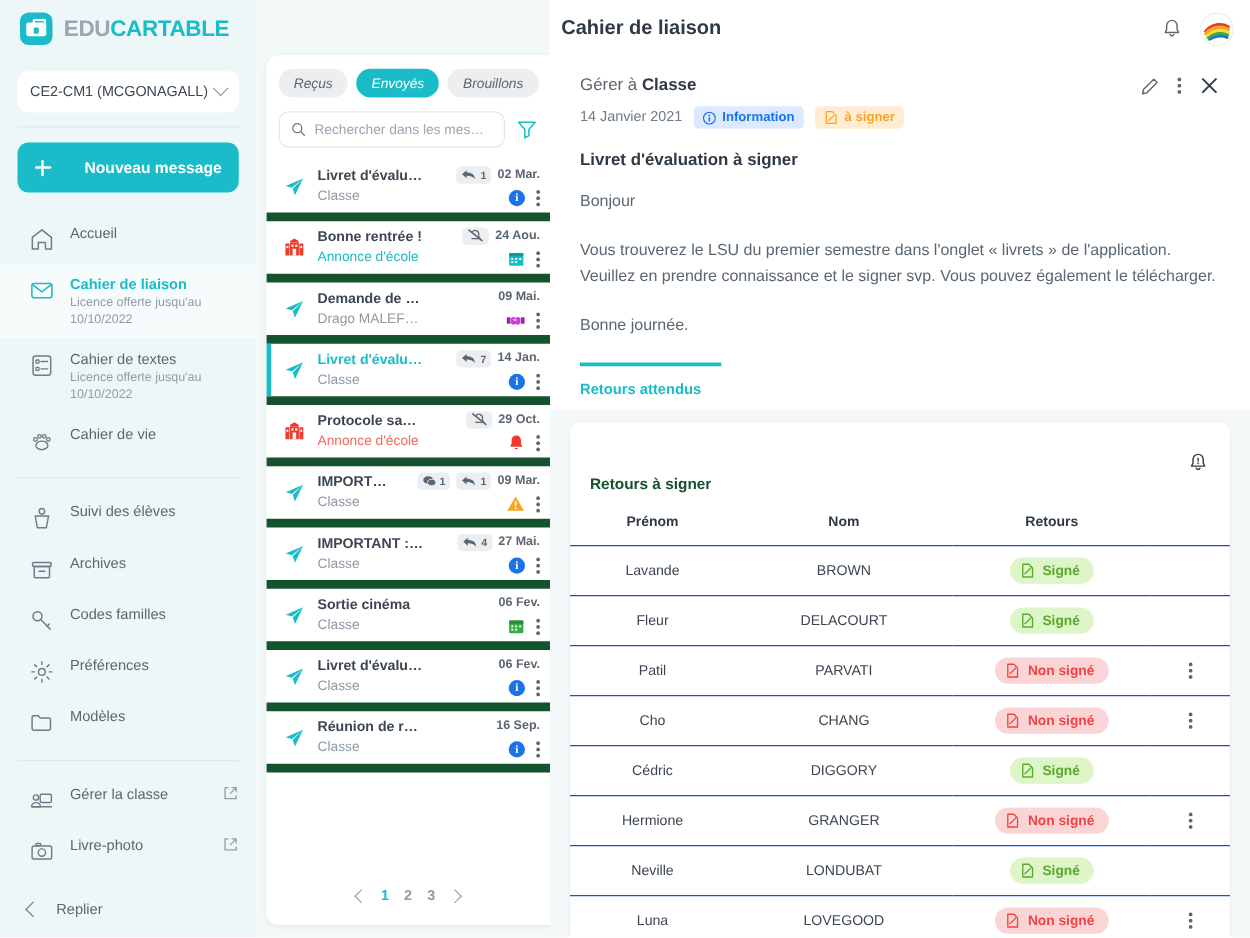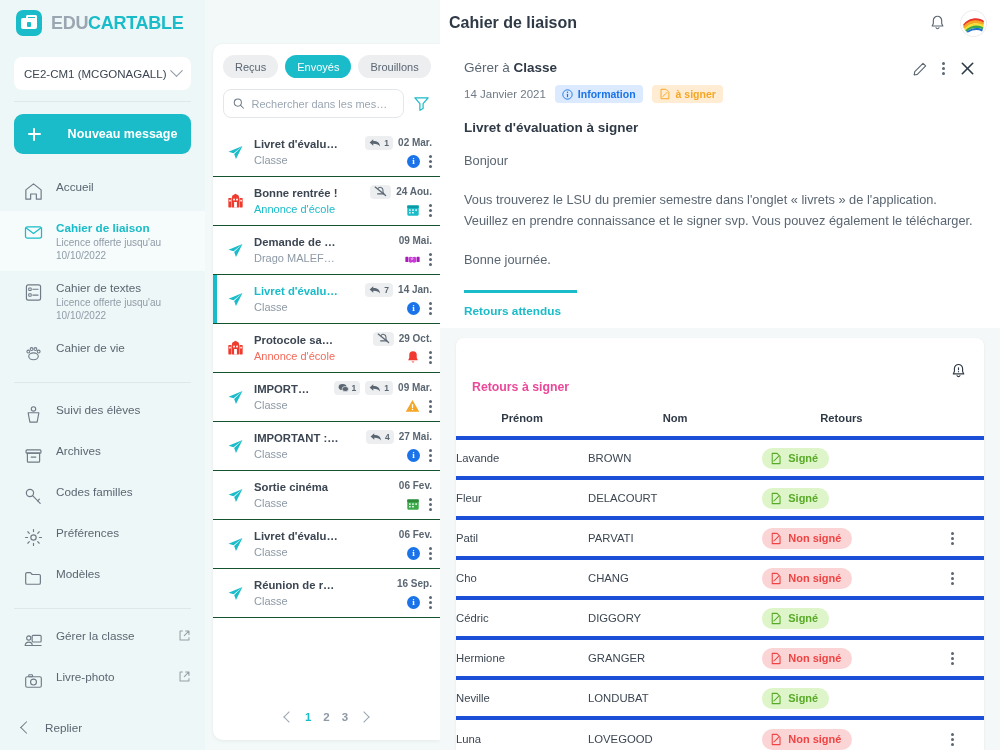--- a/index.html
+++ b/index.html
@@ -91,38 +91,38 @@
   }
   .list-card {
     position: absolute; left: 8px; top: 44px; right: 0px; bottom: 10px;
     background: #fff; border-radius: 10px 0 0 10px;
     box-shadow: 0 1px 4px rgba(0,0,0,.06);
     display: flex; flex-direction: column; overflow: hidden;
   }
   .seg-row { display: flex; gap: 7px; padding: 11px 10px 0 10px; }
   .seg {
     height: 23px; border-radius: 12px; background: #eceef0; color: #5a6672;
-    font-size: 11px; display: flex; align-items: center; padding: 0 12px; cursor: pointer; white-space: nowrap;
+    font-size: 11px; display: flex; align-items: center; padding: 0 12px; cursor: pointer; white-space: nowrap; font-style: italic;
   }
   .seg.on { background: #19bcc8; color: #fff; }
   .search-row { display: flex; align-items: center; gap: 9px; padding: 11px 10px 10px 10px; }
   .search-box {
     flex: 1; height: 29px; border: 1px solid #e3e7ea; border-radius: 8px;
     display: flex; align-items: center; gap: 7px; padding: 0 9px; background: #fff;
   }
   .search-box input {
     border: none; outline: none; font-size: 11px; color: #5a6672;
     font-family: "Liberation Sans", sans-serif; width: 100%; background: transparent;
   }
   .search-box input::placeholder { color: #9aa6b2; }
 
   .msg-list { flex: 1; overflow: hidden; }
   .msg {
     position: relative; display: flex; gap: 9px;
-    padding: 9px 8px 9px 12px; border-bottom: 1px solid #14532d;
+    padding: 9px 8px 9px 12px; border-bottom: 7px solid #14532d;
     height: 49px; cursor: pointer; align-items: center;
   }
   .msg.sel:before {
     content: ""; position: absolute; left: 0; top: 0; bottom: 0; width: 3.5px; background: #19bcc8;
   }
   .msg-ico { width: 20px; flex: none; display: flex; align-items: center; justify-content: center; }
   .msg-mid { flex: 1; min-width: 0; }
   .msg-title {
     font-size: 11.3px; font-weight: 700; color: #3c4652;
     white-space: nowrap; overflow: hidden; text-overflow: ellipsis; line-height: 15px;
@@ -172,26 +172,26 @@
 
   .tabs { margin-top: 20px; padding-left: 0px; display: flex; }
   .tab {
     background: #fff; border-top: 3px solid #19bcc8; padding: 11px 16px 10px 0px;
     font-size: 11.8px; font-weight: 700; color: #19bcc8; cursor: pointer;
   }
 
   .card-wrap { flex: 1; background: #f5f8f9; padding: 10px 16px 0 16px; overflow: hidden; }
   .card { background: #fff; border-radius: 8px; box-shadow: 0 1px 3px rgba(0,0,0,.07); overflow: hidden; }
   .card-head { display: flex; align-items: center; padding: 14px 16px 12px 16px; }
-  .card-title { font-size: 12.3px; font-weight: 700; color: #ec4899; margin-top: 28px; }
+  .card-title { font-size: 12.3px; font-weight: 700; color: #14532d; margin-top: 28px; }
   .bell-alert { margin-left: auto; cursor: pointer; }
 
   table { width: 100%; border-collapse: collapse; }
   th { font-size: 11.2px; font-weight: 700; color: #2f3a46; padding: 6px 0 12px 0; }
-  td { font-size: 11.3px; color: #3c4652; padding: 0; height: 40px; border-top: 4px solid #1d4ed8; }
+  td { font-size: 11.3px; color: #3c4652; padding: 0; height: 40px; text-align: center; border-top: 1px solid #1d4ed8; }
   .col-p { width: 25%; } .col-n { width: 33%; } .col-r { width: 30%; } .col-k { width: 12%; }
   .pill { display: inline-flex; align-items: center; gap: 5px; height: 21px; border-radius: 11px; padding: 0 11px 0 8px; font-size: 11px; font-weight: 700; }
   .pill.ok { background: #ddf5c8; color: #5aaa2a; }
   .pill.no { background: #fbd5d5; color: #ef4444; }
 </style>
 </head>
 <body>
 
 <div class="app">
 

